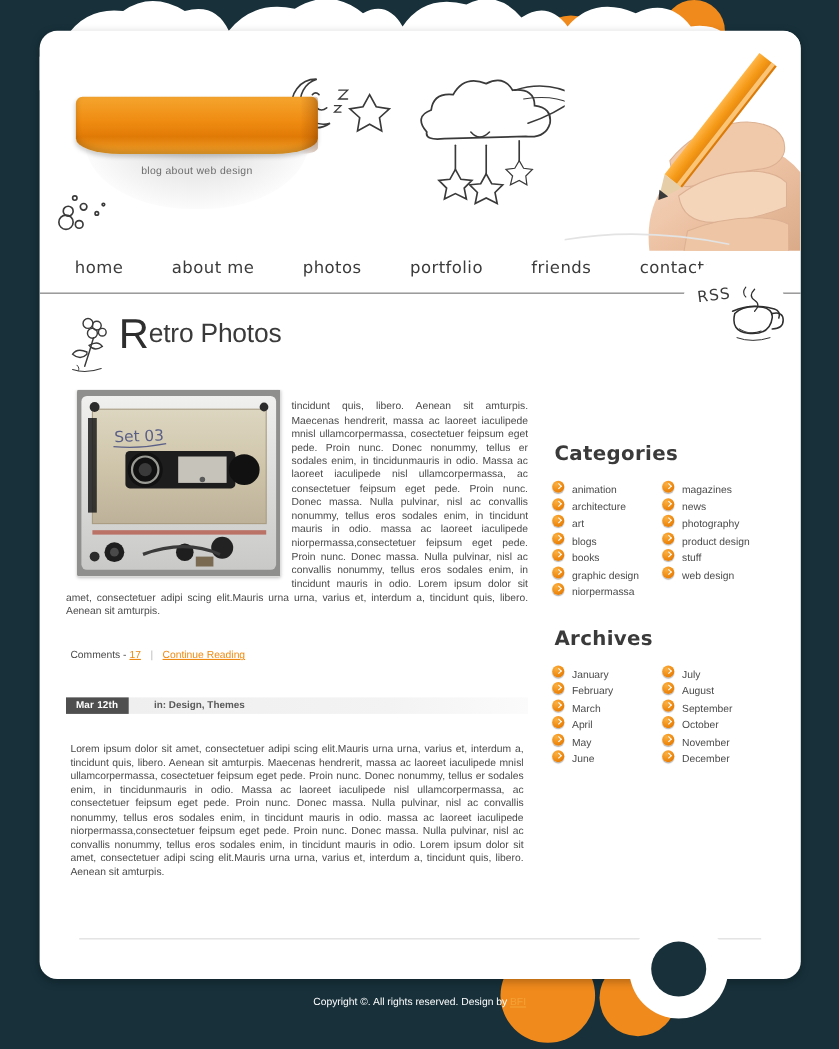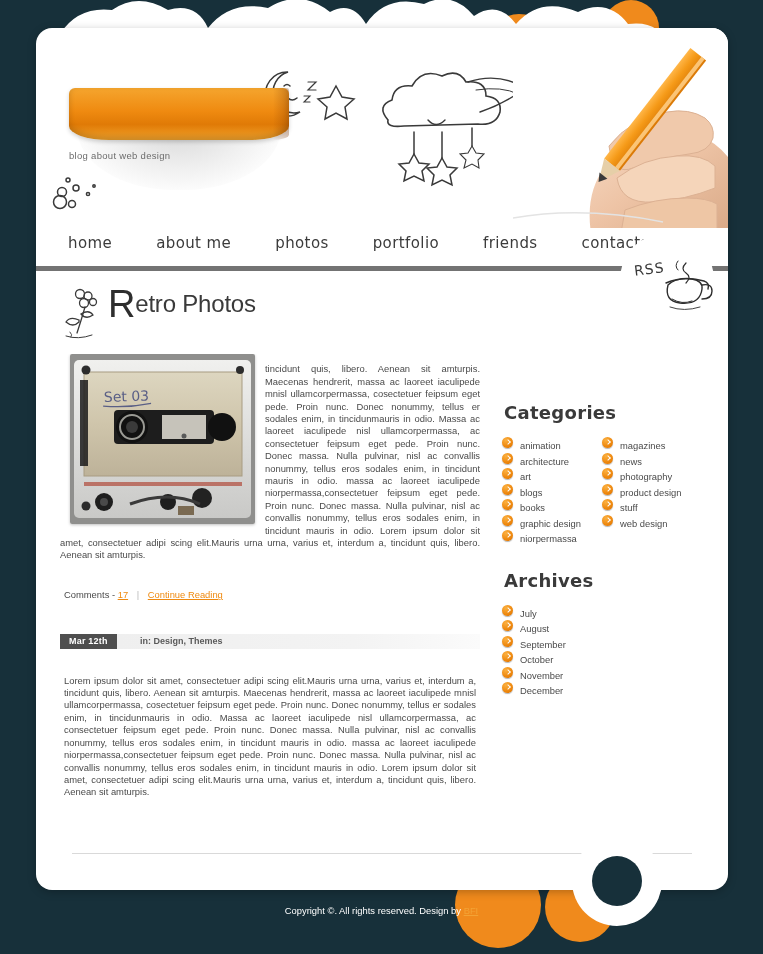--- a/index.html
+++ b/index.html
@@ -53,31 +53,31 @@
     content:"";position:absolute;right:0;top:0;width:16px;height:52px;
     background:linear-gradient(90deg,rgba(0,0,0,0) 0%,rgba(120,50,0,.32) 100%);
     border-radius:0 6px 40px 0/0 6px 14px 0;
   }
   .logo-text{
     position:absolute;left:0;top:10px;width:220px;text-align:center;
     color:#ffffff;font-size:25px;letter-spacing:.5px;
     font-family:"DejaVu Sans", sans-serif;
   }
   .logo-sub{
-    position:absolute;left:0;top:62px;width:220px;text-align:left;
+    position:absolute;left:0;top:62px;width:220px;text-align:center;
     color:#6c6c6c;font-size:9.5px;letter-spacing:.3px;
   }
 
   
   .handphoto{position:absolute;right:0;top:0;width:215px;height:205px;overflow:hidden;}
 
   
   .nav{
     position:absolute;left:0;top:200px;width:692px;height:38px;
-    border-bottom:5px solid #737373;
+    border-bottom:1px solid #737373;
   }
   .nav ul{list-style:none;margin:0;padding:0;position:absolute;left:22px;top:0;}
   .nav li{float:left;margin-right:24px;}
   .nav a{
     display:block;padding:6px 10px 10px;
     font-family:"DejaVu Sans", sans-serif;
     font-size:15px;color:#3b3b3b;text-decoration:none;letter-spacing:.4px;
   }
 
   
@@ -429,20 +429,28 @@
               <li><span class="bullet"></span><a href="#">stuff</a></li>
               <li><span class="bullet"></span><a href="#">web design</a></li>
             </ul>
           </div>
         </section>
 
         <section class="widget">
           <h3 class="widget-title">Archives</h3>
           <div class="lists">
             <ul>
+              <li><span class="bullet"></span><a href="#">January</a></li>
+              <li><span class="bullet"></span><a href="#">February</a></li>
+              <li><span class="bullet"></span><a href="#">March</a></li>
+              <li><span class="bullet"></span><a href="#">April</a></li>
+              <li><span class="bullet"></span><a href="#">May</a></li>
+              <li><span class="bullet"></span><a href="#">June</a></li>
+            </ul>
+            <ul>
               <li><span class="bullet"></span><a href="#">July</a></li>
               <li><span class="bullet"></span><a href="#">August</a></li>
               <li><span class="bullet"></span><a href="#">September</a></li>
               <li><span class="bullet"></span><a href="#">October</a></li>
               <li><span class="bullet"></span><a href="#">November</a></li>
               <li><span class="bullet"></span><a href="#">December</a></li>
             </ul>
           </div>
         </section>
       </div>

